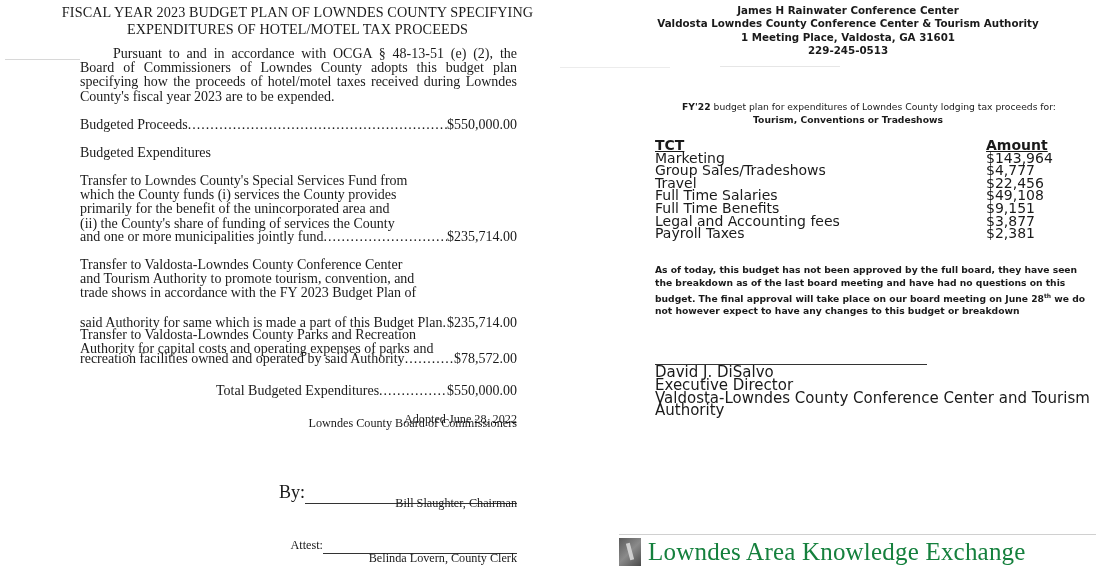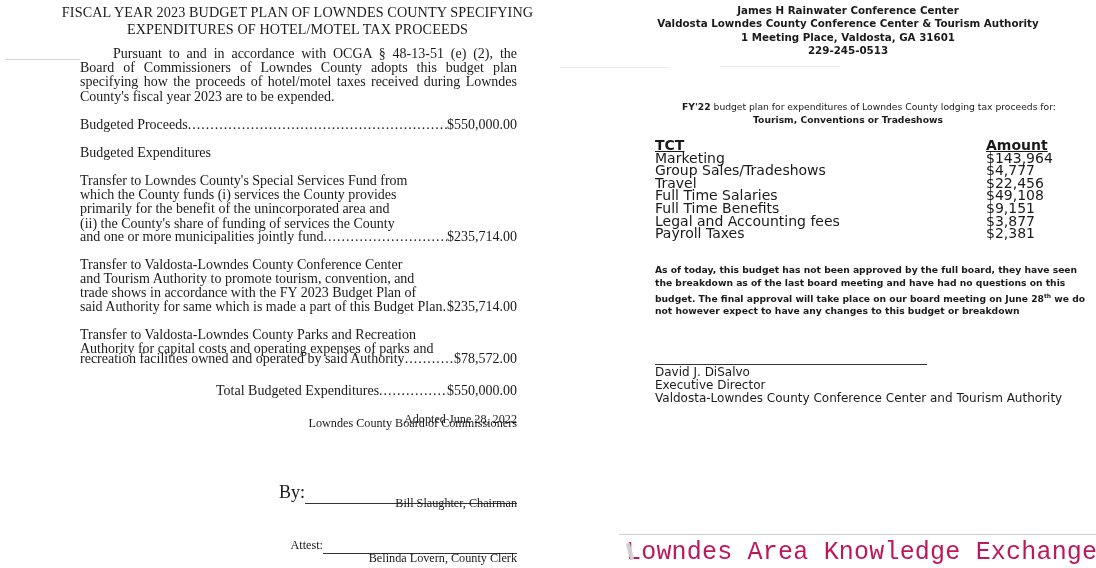--- a/index.html
+++ b/index.html
@@ -38,27 +38,27 @@
   }
   .rp-intro { position: absolute; left: 0; width: 540px; top: 101px; text-align: center; font-size: 9.2px; line-height: 12.8px; }
   .rp-intro .l1 { padding-left: 42px; }
   .rp-table { position: absolute; left: 55px; top: 139px; width: 400px; font-size: 14px; line-height: 12.6px; }
   .rp-table .row { display: flex; height: 12.6px; }
   .rp-table .c1 { width: 336px; }
   .rp-table .c2 { width: 70px; }
   .rp-table .hdr { font-weight: bold; text-decoration: underline; }
   .rp-note { position: absolute; left: 55px; top: 264px; width: 440px; font-size: 9.2px; line-height: 12.8px; font-weight: bold; }
   .rp-sig-line { position: absolute; left: 55px; top: 364px; width: 272px; height: 1px; background: #333; }
-  .rp-sig { position: absolute; left: 55px; top: 366px; font-size: 12px; line-height: 12.8px; }
+  .rp-sig { position: absolute; left: 55px; top: 366px; font-size: 15px; line-height: 12.8px; }
 
   
   .brand { position: absolute; left: 619px; top: 534px; height: 34px; display: flex; align-items: center; border-top: 1px solid #d0d0d0; width: 477px; }
   .brand-logo { width: 22px; height: 28px; background: linear-gradient(135deg,#5a5a5a,#8a8a8a 50%,#4a4a4a); margin-right: 7px; position: relative; }
   .brand-logo::after { content: ""; position: absolute; left: 9px; top: 5px; width: 4px; height: 17px; background: #cfcfcf; transform: rotate(-15deg); }
-  .brand-text { font-family: Liberation Mono, monospace; font-size: 25px; color: #be185d; letter-spacing: 0.2px; white-space: nowrap; }
+  .brand-text { font-family: Liberation Serif, serif; font-size: 25px; color: #15803d; letter-spacing: 0.2px; white-space: nowrap; }
 </style>
 </head>
 <body>
 
 <div class="left-page serif">
   <div class="faint-line" style="left:5px; top:59px; width:75px;"></div>
 
   <div class="title">
     <div>FISCAL YEAR 2023 BUDGET PLAN OF LOWNDES COUNTY SPECIFYING</div>
     <div>EXPENDITURES OF HOTEL/MOTEL TAX PROCEEDS</div>
@@ -84,21 +84,21 @@
     <span class="lbl">and one or more municipalities jointly fund</span>
     <span class="dots"></span>
     <span class="amt">$235,714.00</span>
   </div>
 
   <div class="p" style="top:258px;">
     <div>Transfer to Valdosta-Lowndes County Conference Center</div>
     <div>and Tourism Authority to promote tourism, convention, and</div>
     <div>trade shows in accordance with the FY 2023 Budget Plan of</div>
   </div>
-  <div class="line" style="top:300px;">
+  <div class="line" style="top:316px;">
     <span class="lbl">said Authority for same which is made a part of this Budget Plan </span>
     <span class="dots"></span>
     <span class="amt">$235,714.00</span>
   </div>
 
   <div class="p" style="top:328px;">
     <div>Transfer to Valdosta-Lowndes County Parks and Recreation</div>
     <div>Authority for capital costs and operating expenses of parks and</div>
   </div>
   <div class="line" style="top:352px;">

